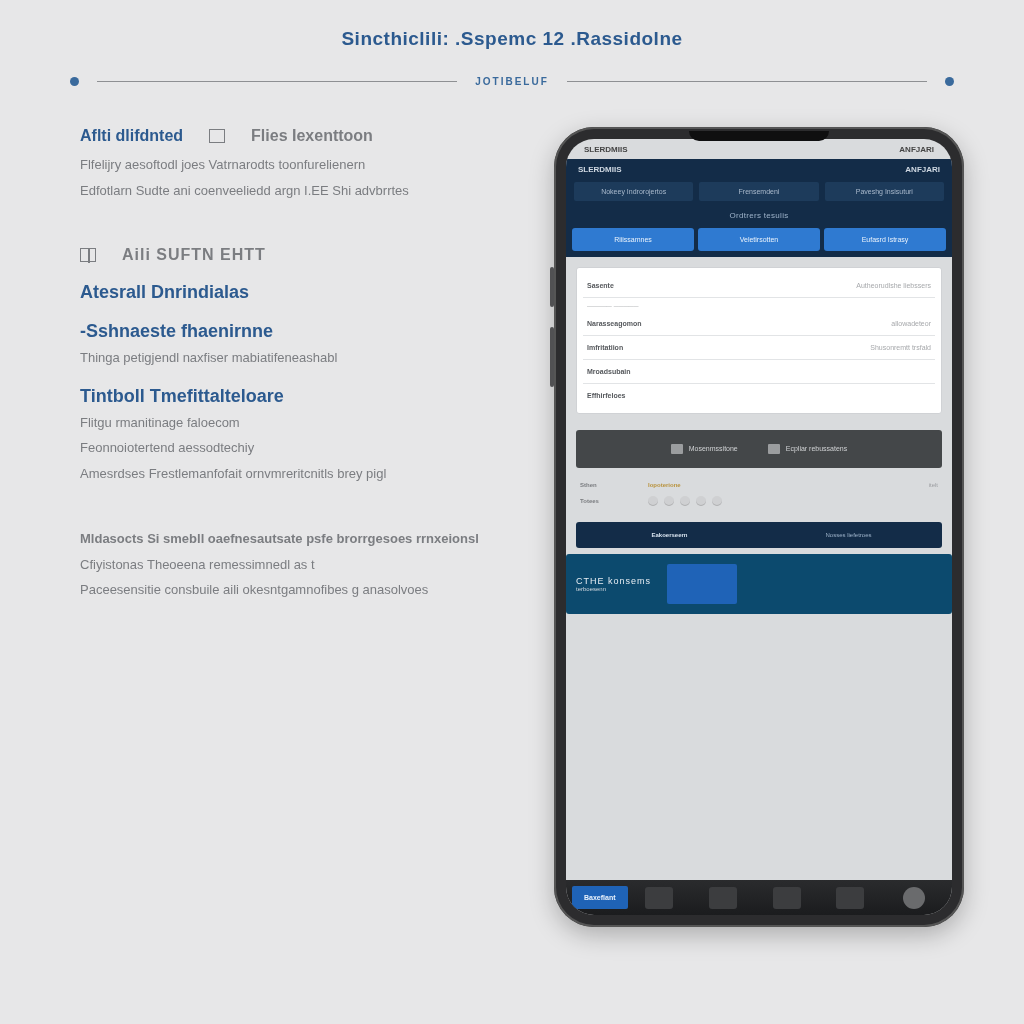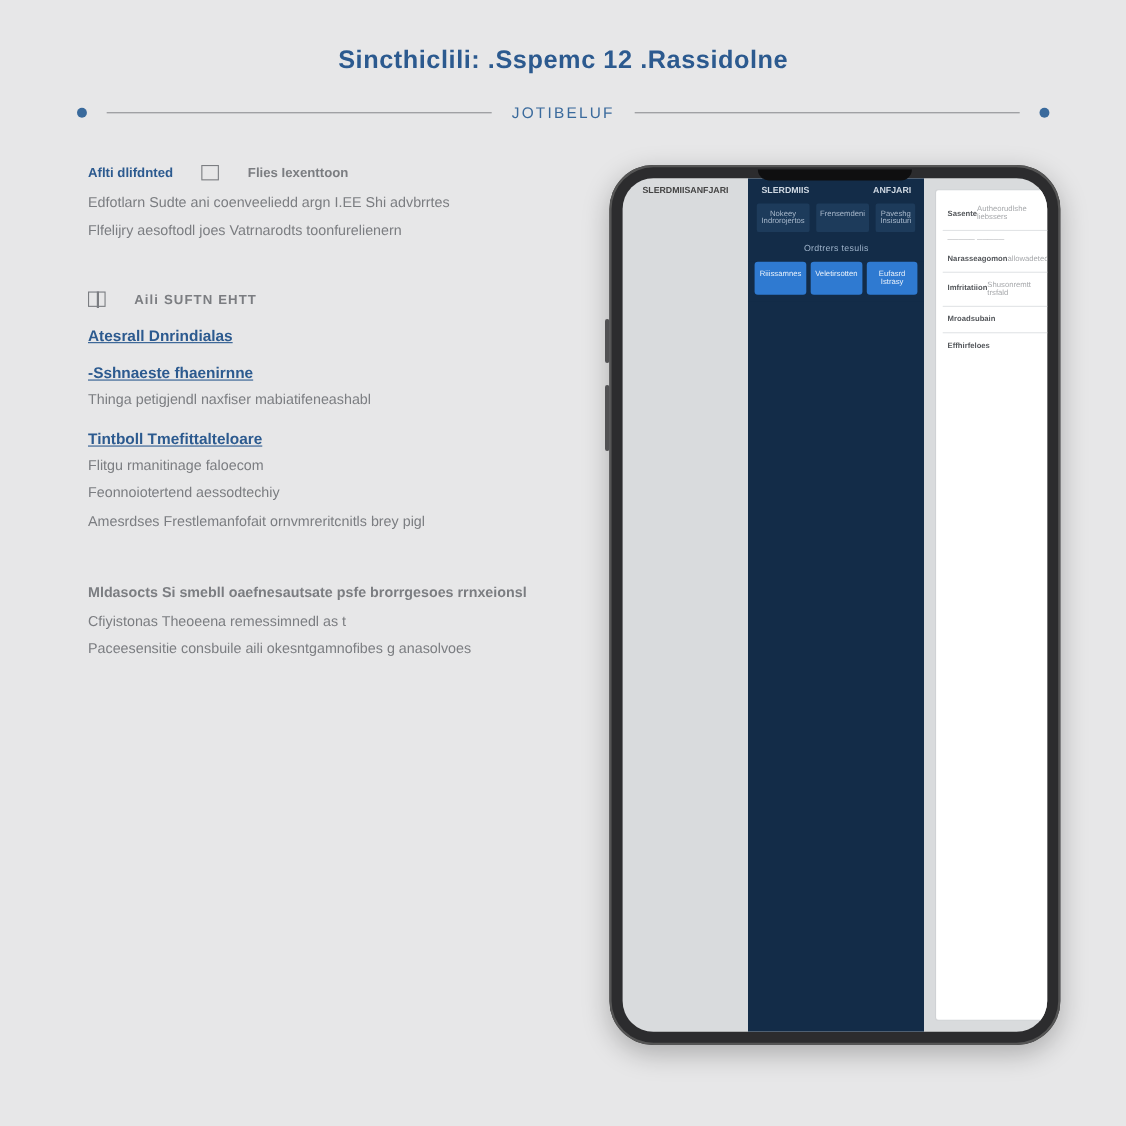--- a/index.html
+++ b/index.html
@@ -28,39 +28,39 @@
     overflow:hidden;
     position:relative;
   }
 
   
   .hero{
     text-align:center;
     padding-top:28px;
   }
   .hero h1{
-    margin:13px;
-    font-size:23px;
+    margin:0;
+    font-size:19px;
     font-weight:700;
     letter-spacing:.5px;
     color:var(--heading-blue);
   }
   .sep-row{
     display:flex;align-items:center;justify-content:center;
     gap:18px;margin-top:26px;padding:0 70px;
   }
   .sep-row .dot{
     width:9px;height:9px;border-radius:50%;
     background:var(--sub-blue);
   }
   .sep-row .line{
     flex:1;height:1px;background:var(--rule);
   }
   .sep-row .sub{
-    font-size:14px;font-weight:400;letter-spacing:2px;
+    font-size:10px;font-weight:700;letter-spacing:2px;
     color:var(--sub-blue);
   }
 
   
   .layout{
     display:flex;
     gap:30px;
     padding:40px 60px 0 80px;
     align-items:flex-start;
   }
@@ -78,29 +78,28 @@
   }
   .feat-head .ico{
     width:16px;height:14px;border:1.5px solid var(--body-gray);
     position:relative;flex-shrink:0;
   }
   .feat-head .ico.book::after{
     content:"";position:absolute;left:50%;top:-1.5px;bottom:-1.5px;
     width:1.5px;background:var(--body-gray);
   }
   .feat-head .title{
-    font-weight:700;color:var(--heading-blue);font-size:12px;
+    font-weight:700;color:var(--heading-blue);font-size:16px;
   }
   .feat-head .title.gray{color:var(--body-gray);}
   .feat-line{margin:6px 0;line-height:1.5;}
   .feat-line.lead{color:var(--body-gray);font-weight:600;}
   .feat-subhead{
-    font-weight:700;color:var(--heading-blue);font-size:14px;
+    font-weight:700;color:var(--heading-blue);font-size:18px;
     margin:18px 0 4px;
-    text-decoration:underline;
   }
 
   
   .phone-wrap{
     width:410px;
     margin-left:auto;
     position:relative;
   }
   .phone{
     width:410px;height:800px;
@@ -119,21 +118,21 @@
   .earpiece{
     position:absolute;top:4px;left:50%;transform:translateX(-50%);
     width:140px;height:10px;background:#0f0f10;border-radius:0 0 12px 12px;
     z-index:3;
   }
   .screen{
     width:100%;height:100%;
     background:var(--phone-inner);
     border-radius:28px;
     overflow:hidden;
-    display:flex;
+    display:flex;flex-direction:column;
   }
 
   
   .statusbar{
     height:20px;display:flex;justify-content:space-between;
     align-items:center;padding:0 18px;font-size:8px;color:#444;
     font-weight:600;
   }
 
   
@@ -269,22 +268,22 @@
 <div class="layout">
 
   <div class="features">
 
     <div class="feat-block">
       <div class="feat-head">
         <span class="title">Aflti dlifdnted</span>
         <span class="ico"></span>
         <span class="title gray">Flies Iexenttoon</span>
       </div>
+      <div class="feat-line">Flfelijry aesoftodl joes Vatrnarodts toonfurelienern</div>
       <div class="feat-line">Edfotlarn Sudte ani coenveeliedd argn I.EE Shi advbrrtes</div>
-      <div class="feat-line">Flfelijry aesoftodl joes Vatrnarodts toonfurelienern</div>
     </div>
 
     <div class="feat-block">
       <div class="feat-head">
         <span class="ico book"></span>
         <span class="title gray" style="letter-spacing:1px">Aili SUFTN EHTT</span>
       </div>
       <div class="feat-subhead">Atesrall Dnrindialas</div>
       <div class="feat-subhead">-Sshnaeste fhaenirnne</div>
       <div class="feat-line">Thinga petigjendl naxfiser mabiatifeneashabl</div>

